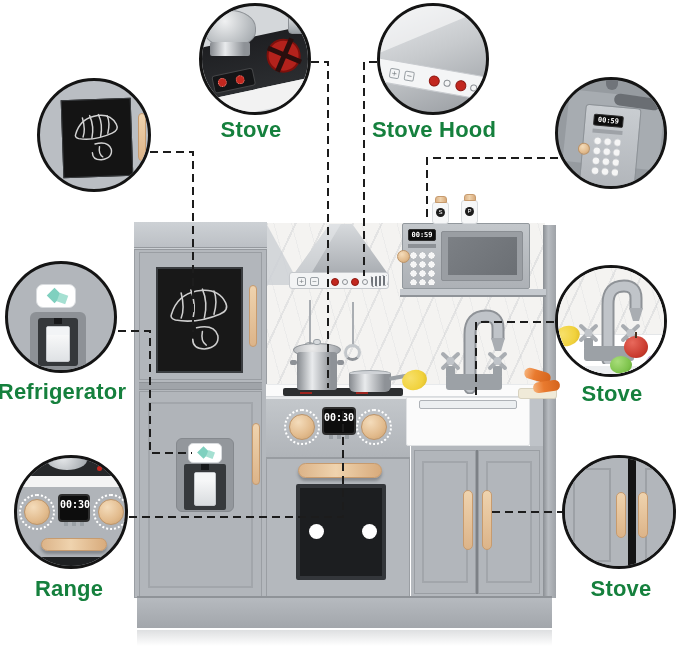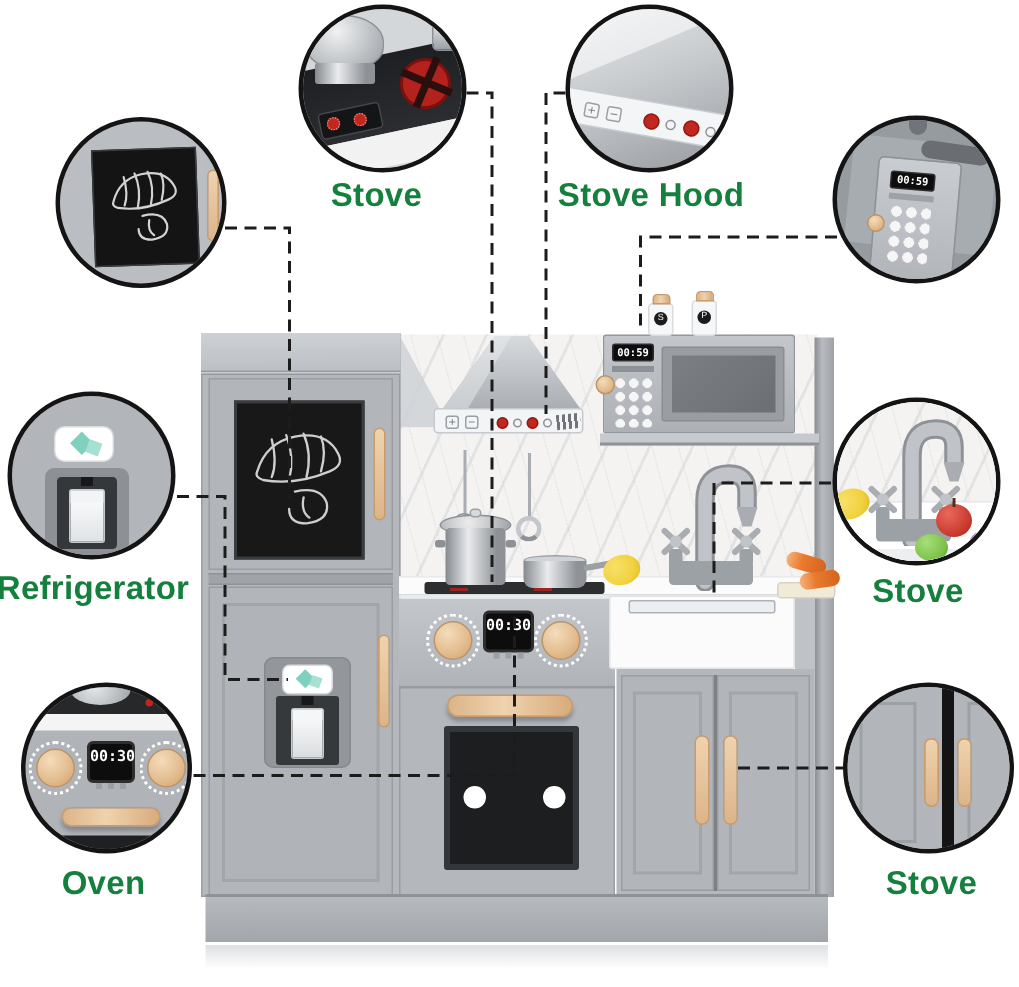--- a/index.html
+++ b/index.html
@@ -388,16 +388,16 @@
       <span class="abs" style="left:9px;top:10px;width:30px;height:94px;border:2px solid #9da1a6;"></span>
     </div>
     <div class="abs wood-h" style="left:51px;top:34px;width:10px;height:46px;"></div>
     <div class="abs wood-h" style="left:73px;top:34px;width:10px;height:46px;"></div>
   </div>
 
   <div class="callout-label" style="left:251px;top:117px;">Stove</div>
   <div class="callout-label" style="left:434px;top:117px;">Stove Hood</div>
   <div class="callout-label" style="left:62px;top:379px;">Refrigerator</div>
   <div class="callout-label" style="left:612px;top:381px;">Stove</div>
-  <div class="callout-label" style="left:69px;top:576px;">Oven</div>
+  <div class="callout-label" style="left:69px;top:576px;">Range</div>
   <div class="callout-label" style="left:621px;top:576px;">Stove</div>
 
 </div>
 
 </body></html>

